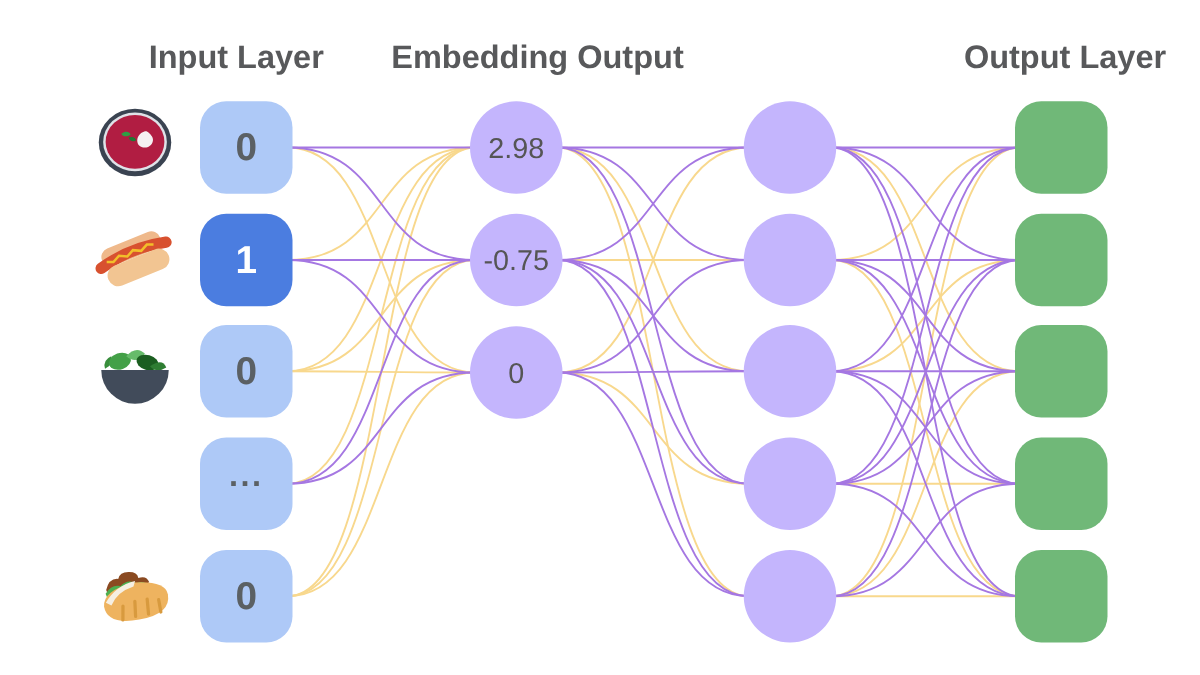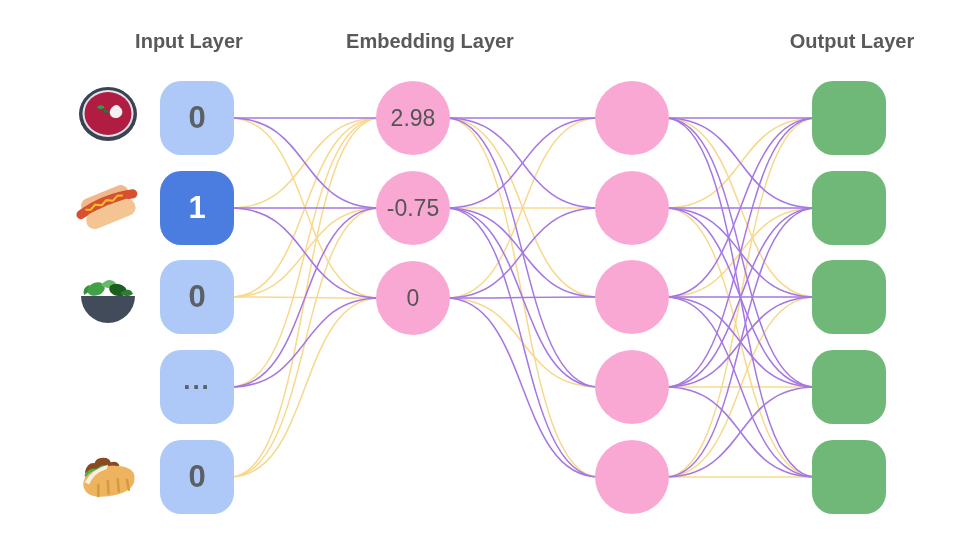--- a/index.html
+++ b/index.html
@@ -2,32 +2,32 @@
 <html><head>
 <meta charset="utf-8">
 <style>
   html,body{margin:0;padding:0;}
   body{
     width:960px;height:540px;position:relative;overflow:hidden;
     background:#ffffff;font-family:"Liberation Sans",sans-serif;
   }
   .layer-title{
     position:absolute;top:30px;transform:translateX(-50%);
-    font-weight:bold;font-size:20px;color:#58595b;white-space:nowrap;
+    font-weight:bold;font-size:26px;color:#58595b;white-space:nowrap;
   }
   #edges{position:absolute;left:0;top:0;}
   .node{
     position:absolute;width:74px;height:74px;box-sizing:border-box;
     display:flex;align-items:center;justify-content:center;
   }
   .sq{border-radius:21px;}
   .input-sq{background:#aec9f7;color:#5b6064;font-size:31px;font-weight:bold;}
   .input-sq.active{background:#4b7de0;color:#ffffff;}
   .input-sq.dots{font-size:26px;letter-spacing:2px;line-height:0.4;padding-bottom:14px;}
-  .circle{border-radius:50%;background:#f9a8d4;font-size:23px;color:#555555;}
+  .circle{border-radius:50%;background:#c4b5fd;font-size:23px;color:#555555;}
   .out-sq{background:#70b878;}
   
   .col-input{left:160px;} .col-emb{left:376px;} .col-hid{left:595px;} .col-out{left:812px;}
   
   .r0{top:81px;} .r1{top:171px;} .r2{top:260px;} .r3{top:350px;} .r4{top:440px;}
   
   .e0{top:81px;} .e1{top:171px;text-align:right;} .e2{top:261px;}
   .emoji{position:absolute;left:76px;width:64px;height:64px;}
   .emoji svg{width:100%;height:100%;display:block;}
 </style>
@@ -86,21 +86,21 @@
     <path d="M 665 297 C 748.05 297, 732.95 477, 816 477" fill="none" stroke="#a577e2" stroke-width="1.5"></path>
     <path d="M 665 387 C 748.05 387, 732.95 118, 816 118" fill="none" stroke="#a577e2" stroke-width="1.5"></path>
     <path d="M 665 387 C 748.05 387, 732.95 208, 816 208" fill="none" stroke="#a577e2" stroke-width="1.5"></path>
     <path d="M 665 387 C 748.05 387, 732.95 297, 816 297" fill="none" stroke="#a577e2" stroke-width="1.5"></path>
     <path d="M 665 387 C 748.05 387, 732.95 477, 816 477" fill="none" stroke="#a577e2" stroke-width="1.5"></path>
     <path d="M 665 477 C 748.05 477, 732.95 208, 816 208" fill="none" stroke="#a577e2" stroke-width="1.5"></path>
     <path d="M 665 477 C 748.05 477, 732.95 387, 816 387" fill="none" stroke="#a577e2" stroke-width="1.5"></path>
   </svg>
 
 <div class="layer-title" style="left:189px">Input Layer</div>
-<div class="layer-title" style="left:430px">Embedding Layer</div>
+<div class="layer-title" style="left:430px">Embedding Output</div>
 <div class="layer-title" style="left:852px">Output Layer</div>
 
 <div class="emoji" style="top:82px">
   <svg viewBox="0 0 64 64">
     <ellipse cx="32" cy="32" rx="29" ry="27" fill="#3a4351"></ellipse>
     <ellipse cx="32" cy="31.5" rx="25.5" ry="23.5" fill="#dfe2e8"></ellipse>
     <ellipse cx="32" cy="31.5" rx="23.5" ry="21.5" fill="#b11d42"></ellipse>
     <path d="M40 23c-4 1-7 5-6 9c0.8 3.5 5 5 8.5 3.5c3.5-1.5 5-5.5 3-8.5c-1.3-2-3.5-4.4-5.5-4z" fill="#f5f0f2"></path>
     <path d="M21 25c3-2.5 6.5-2 7.5 0.5c-2.5 2.3-6.5 2-7.5-0.5z" fill="#2f9e44"></path>
     <path d="M27 28c2.8-1.2 5.5 0 6 2.2c-2.2 1.6-5.5 0.8-6-2.2z" fill="#1d7a33"></path>

